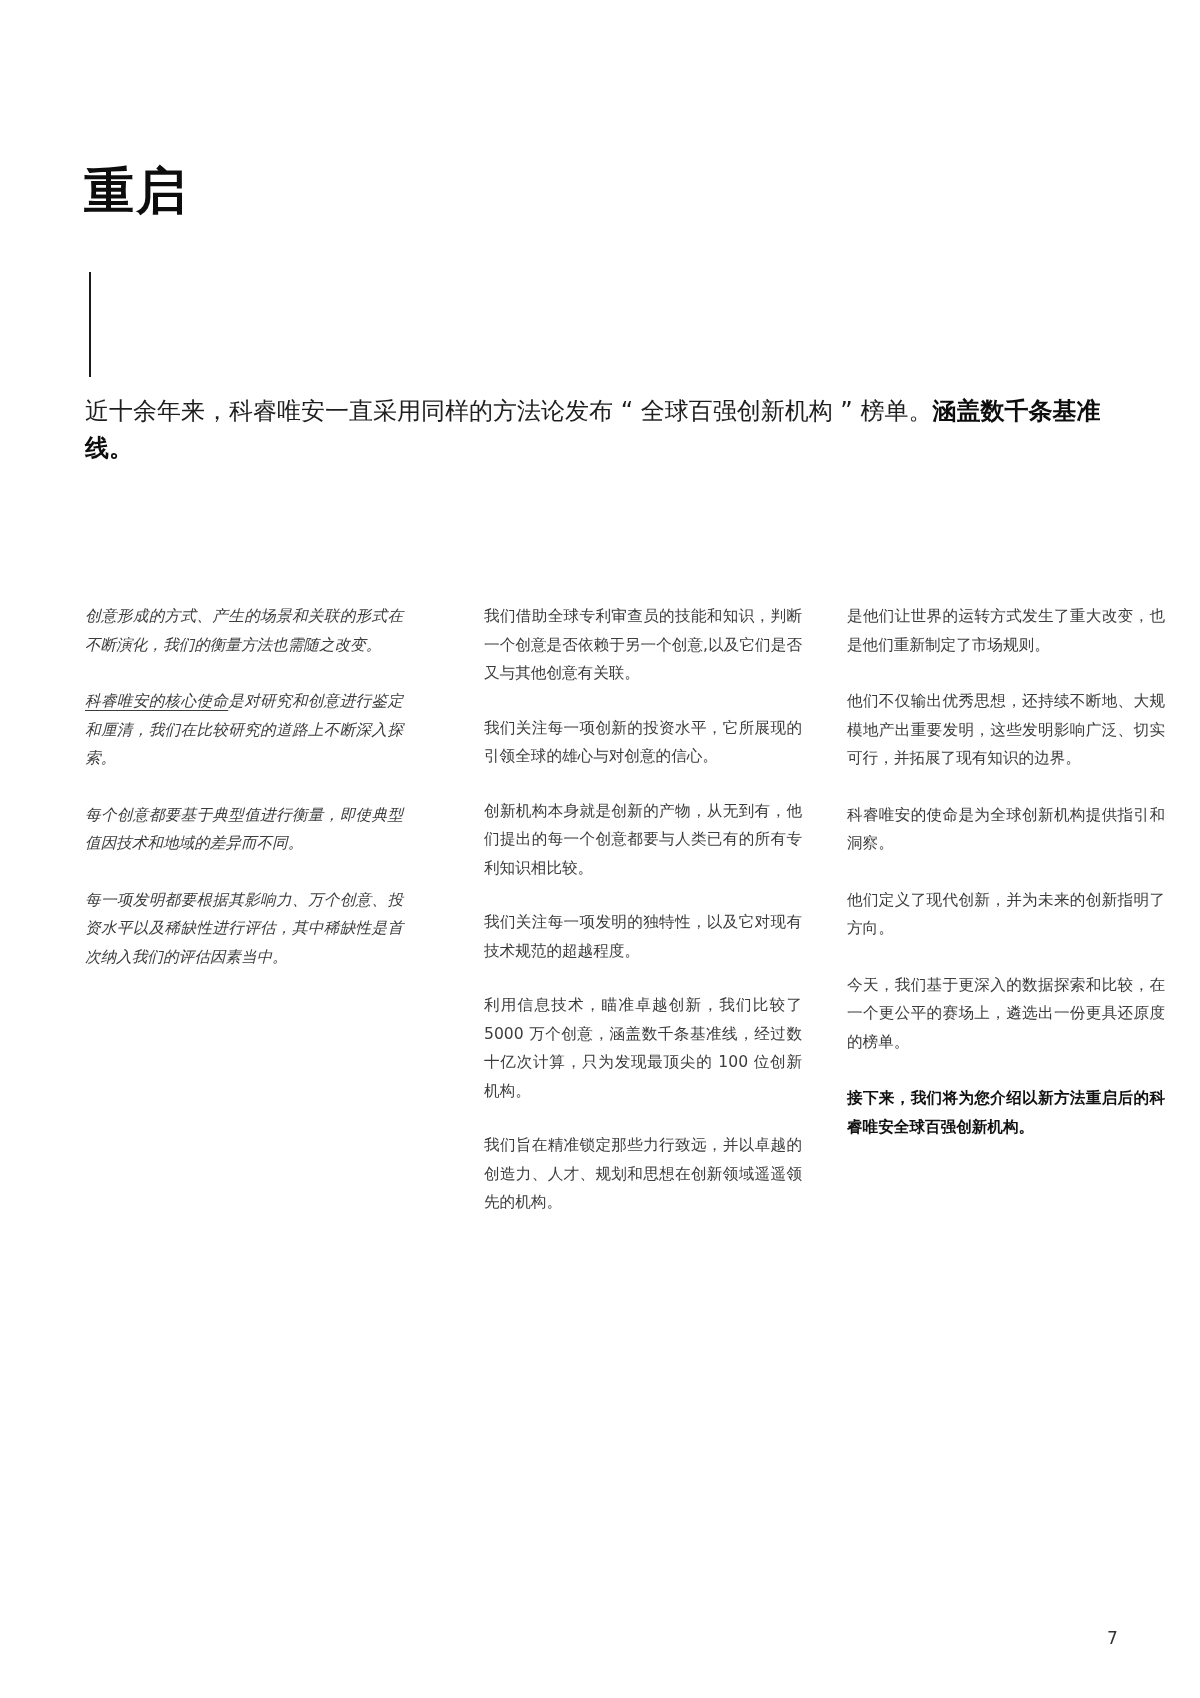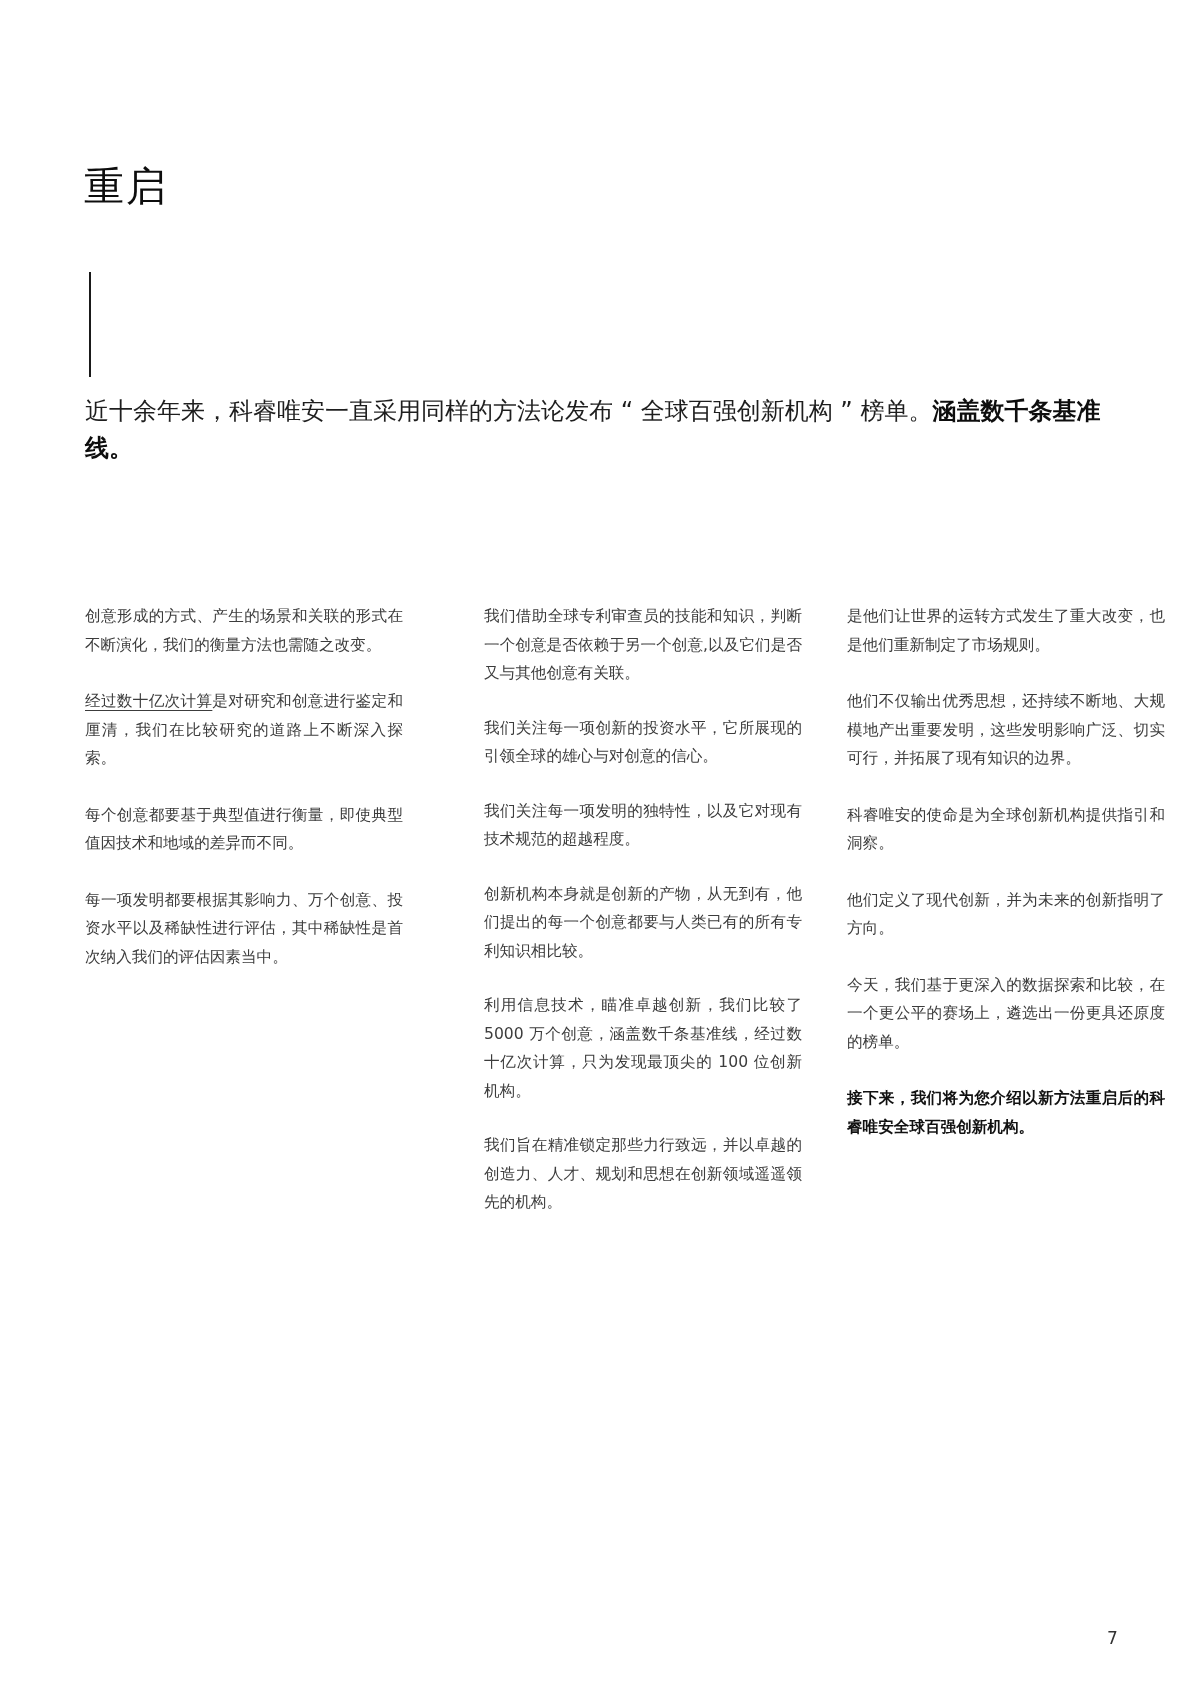--- a/index.html
+++ b/index.html
@@ -3,39 +3,39 @@
   <meta charset="utf-8">
   <style>
     html, body { margin: 0; padding: 0; background: #ffffff; }
     body {
       width: 1200px; height: 1698px; position: relative; overflow: hidden;
       font-family: "DejaVu Sans", "Liberation Sans", sans-serif;
       color: #3a3a3a;
     }
     .title {
       position: absolute; left: 84px; top: 164px;
-      font-size: 40px; font-weight: normal; color: #0d0d0d; letter-spacing: 2px;
+      font-size: 50px; font-weight: bold; color: #0d0d0d; letter-spacing: 2px;
       margin: 0; line-height: 1.1;
     }
     .rule {
       position: absolute; left: 89px; top: 272px; width: 2px; height: 105px;
       background: #1a1a1a;
     }
     .lead {
       position: absolute; left: 85px; top: 393px; width: 1040px;
       font-size: 24px; line-height: 37px; color: #1e1e1e; margin: 0;
     }
     .lead b { color: #0d0d0d; }
     .col {
       position: absolute; top: 602px; width: 318px;
       font-size: 15.6px; line-height: 28.5px; color: #3c3c3c;
       text-align: justify;
     }
     .col p { margin: 0 0 28px 0; }
-    .col1 { left: 85px; }
+    .col1 { left: 85px; font-style: italic; }
     .col2 { left: 444px; margin-left: 40px; }
     .col3 { left: 803px; margin-left: 44px; }
     .col2 p.tight { margin-bottom: 26px; }
     .uline { text-decoration: underline; text-underline-offset: 4px; }
     .strong { font-weight: bold; color: #111111; }
     .page-num {
       position: absolute; left: 1107px; top: 1628px;
       font-size: 17px; color: #333333;
     }
   </style>
@@ -43,30 +43,30 @@
 <body>
 
 <h1 class="title">重启</h1>
 
 <div class="rule"></div>
 
 <p class="lead"><span>近十余年来，科睿唯安一直采用同样的方法论发布 “ 全球百强创新机构 ” 榜单。</span><b>涵盖数千条基准线。</b></p>
 
 <div class="col col1">
   <p>创意形成的方式、产生的场景和关联的形式在不断演化，我们的衡量方法也需随之改变。</p>
-  <p><span class="uline">经过数十亿次计算</span><span>是对研究和创意进行鉴定和厘清，我们在比较研究的道路上不断深入探索。</span></p>
+  <p><span class="uline">科睿唯安的核心使命</span><span>是对研究和创意进行鉴定和厘清，我们在比较研究的道路上不断深入探索。</span></p>
   <p>每个创意都要基于典型值进行衡量，即使典型值因技术和地域的差异而不同。</p>
   <p>每一项发明都要根据其影响力、万个创意、投资水平以及稀缺性进行评估，其中稀缺性是首次纳入我们的评估因素当中。</p>
 </div>
 
 <div class="col col2">
   <p class="tight">我们借助全球专利审查员的技能和知识，判断一个创意是否依赖于另一个创意,以及它们是否又与其他创意有关联。</p>
   <p class="tight">我们关注每一项创新的投资水平，它所展现的引领全球的雄心与对创意的信心。</p>
+  <p class="tight">创新机构本身就是创新的产物，从无到有，他们提出的每一个创意都要与人类已有的所有专利知识相比较。</p>
   <p class="tight">我们关注每一项发明的独特性，以及它对现有技术规范的超越程度。</p>
-  <p class="tight">创新机构本身就是创新的产物，从无到有，他们提出的每一个创意都要与人类已有的所有专利知识相比较。</p>
   <p class="tight">利用信息技术，瞄准卓越创新，我们比较了 5000 万个创意，涵盖数千条基准线，经过数十亿次计算，只为发现最顶尖的 100 位创新机构。</p>
   <p class="tight">我们旨在精准锁定那些力行致远，并以卓越的创造力、人才、规划和思想在创新领域遥遥领先的机构。</p>
 </div>
 
 <div class="col col3">
   <p>是他们让世界的运转方式发生了重大改变，也是他们重新制定了市场规则。</p>
   <p>他们不仅输出优秀思想，还持续不断地、大规模地产出重要发明，这些发明影响广泛、切实可行，并拓展了现有知识的边界。</p>
   <p>科睿唯安的使命是为全球创新机构提供指引和洞察。</p>
   <p>他们定义了现代创新，并为未来的创新指明了方向。</p>
   <p>今天，我们基于更深入的数据探索和比较，在一个更公平的赛场上，遴选出一份更具还原度的榜单。</p>

